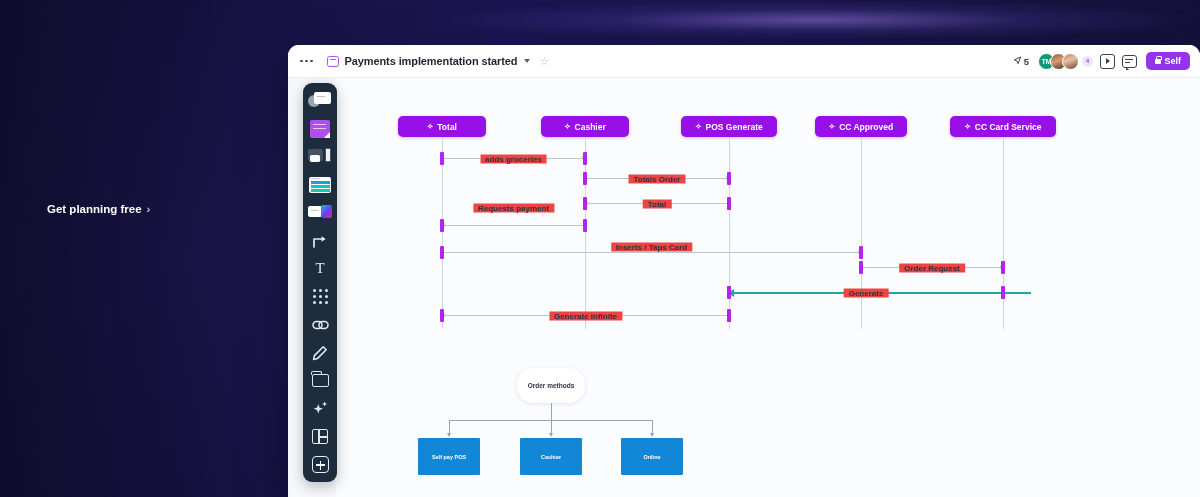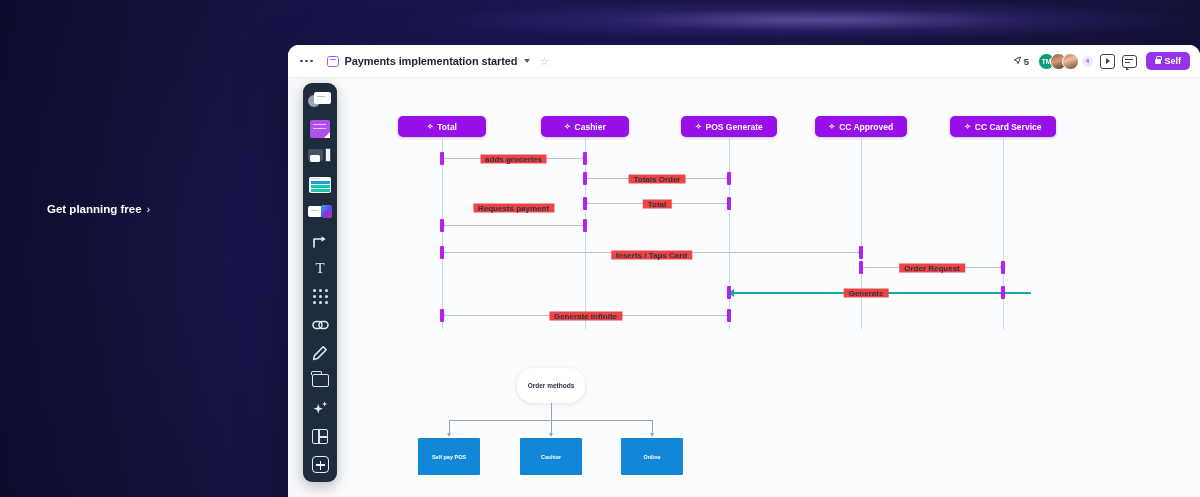--- a/index.html
+++ b/index.html
@@ -450,21 +450,21 @@
         <div class="msg-label" style="left: 369px; top: 125.5px;">Total</div>
         <div class="act" style="left: 439px; top: 119px; height: 13px;"></div>
         <div class="act" style="left: 295px; top: 119px; height: 13px;"></div>
         <div class="msg-line" style="left: 154px; top: 147px; width: 143px;"></div>
         <div class="arrow-l" style="top: 145px; left: 153px;"></div>
         <div class="msg-label" style="left: 225.5px; top: 130px;">Requests payment</div>
         <div class="act" style="left: 295px; top: 141px; height: 13px;"></div>
         <div class="act" style="left: 152px; top: 141px; height: 13px;"></div>
         <div class="msg-line" style="left: 154px; top: 174px; width: 419px;"></div>
         <div class="arrow-r" style="top: 172px; left: 570px;"></div>
-        <div class="msg-label" style="left: 363.5px; top: 177px;">Inserts / Taps Card</div>
+        <div class="msg-label" style="left: 363.5px; top: 169px;">Inserts / Taps Card</div>
         <div class="act" style="left: 152px; top: 168px; height: 13px;"></div>
         <div class="act" style="left: 571px; top: 168px; height: 13px;"></div>
         <div class="msg-line" style="left: 573px; top: 189px; width: 142px;"></div>
         <div class="arrow-r" style="top: 187px; left: 712px;"></div>
         <div class="msg-label" style="left: 644px; top: 189.5px;">Order Request</div>
         <div class="act" style="left: 571px; top: 183px; height: 13px;"></div>
         <div class="act" style="left: 713px; top: 183px; height: 13px;"></div>
         <div class="msg-line teal" style="left: 441px; top: 214px; width: 302px;"></div>
         <div class="arrow-l teal" style="top: 211px; left: 440px;"></div>
         <div class="msg-label" style="left: 578px; top: 214.5px;">Generate</div>

